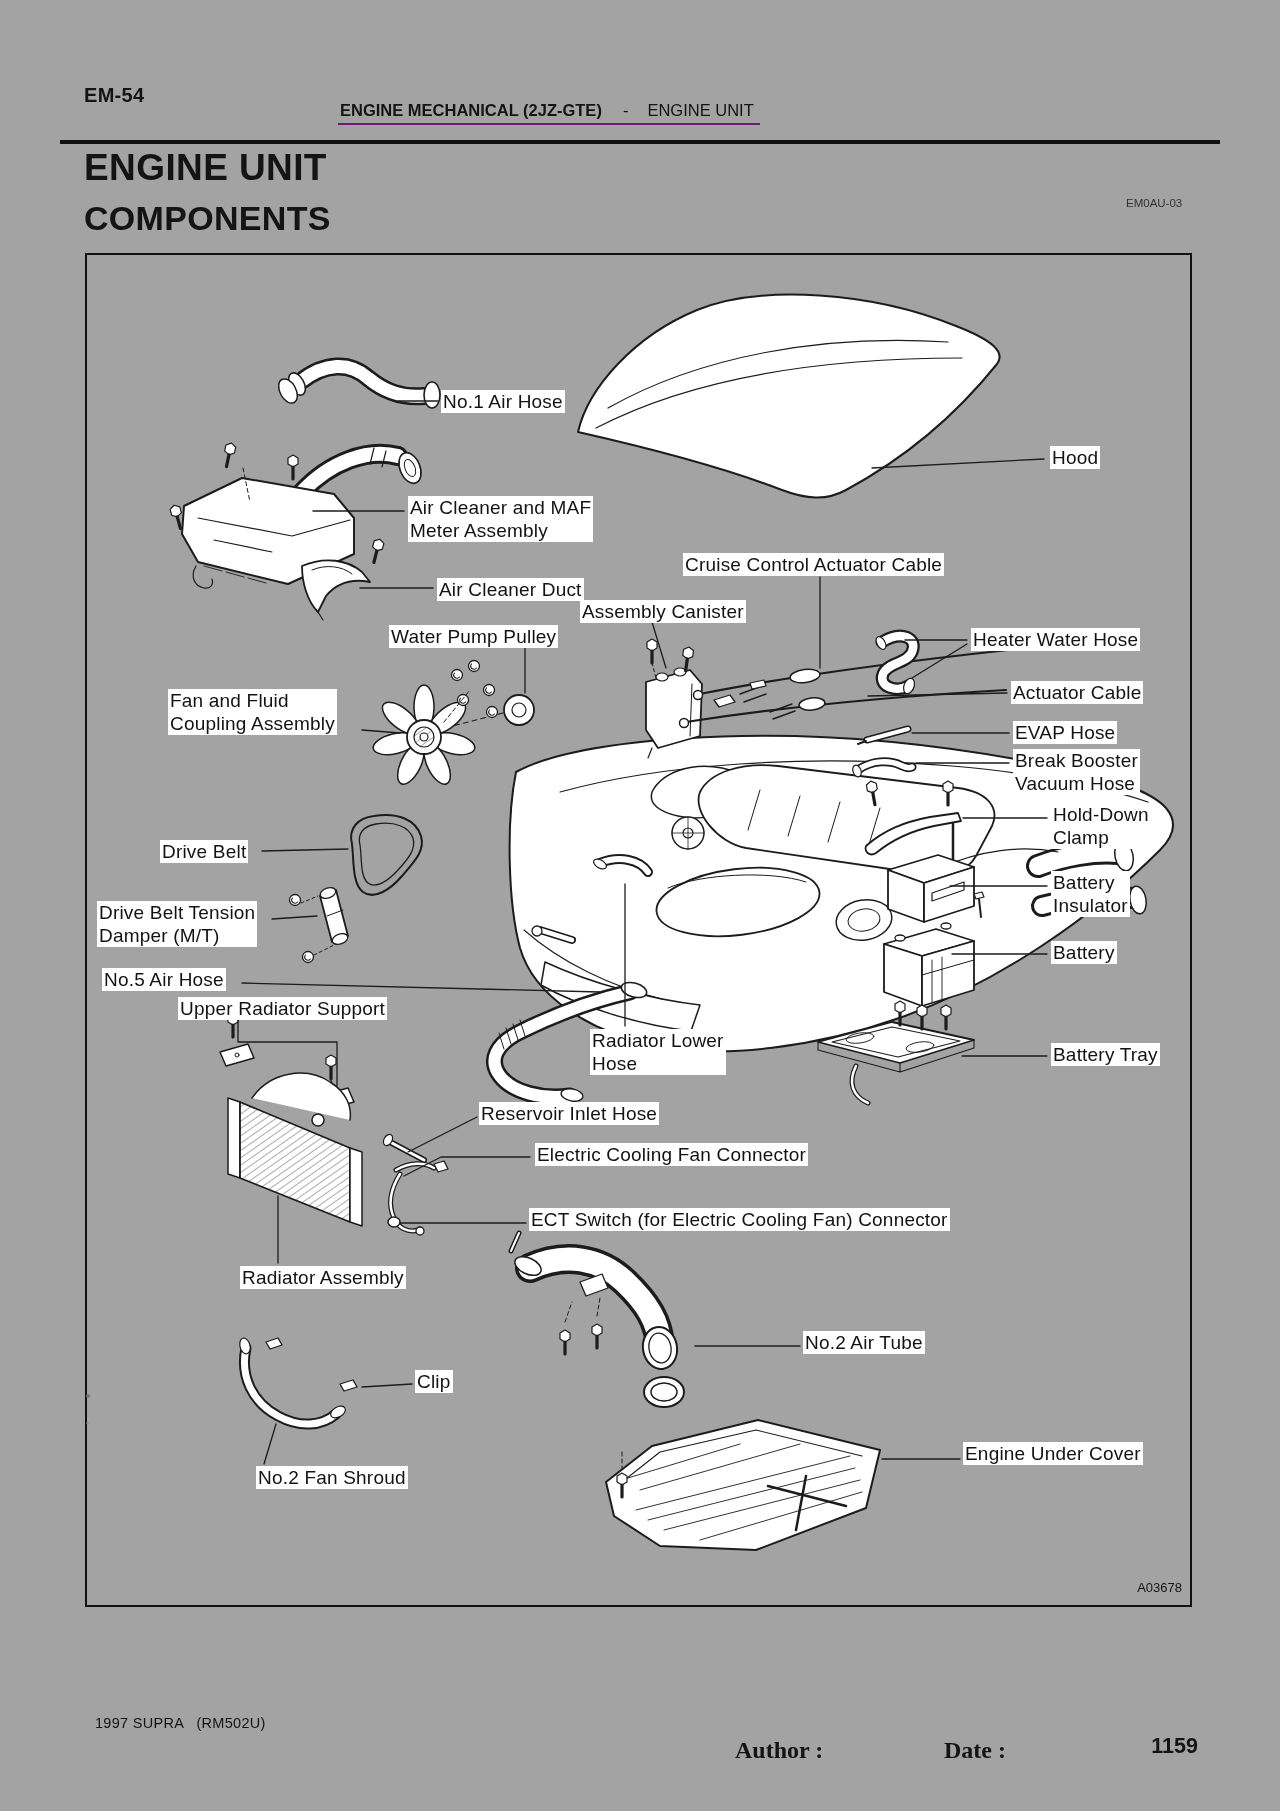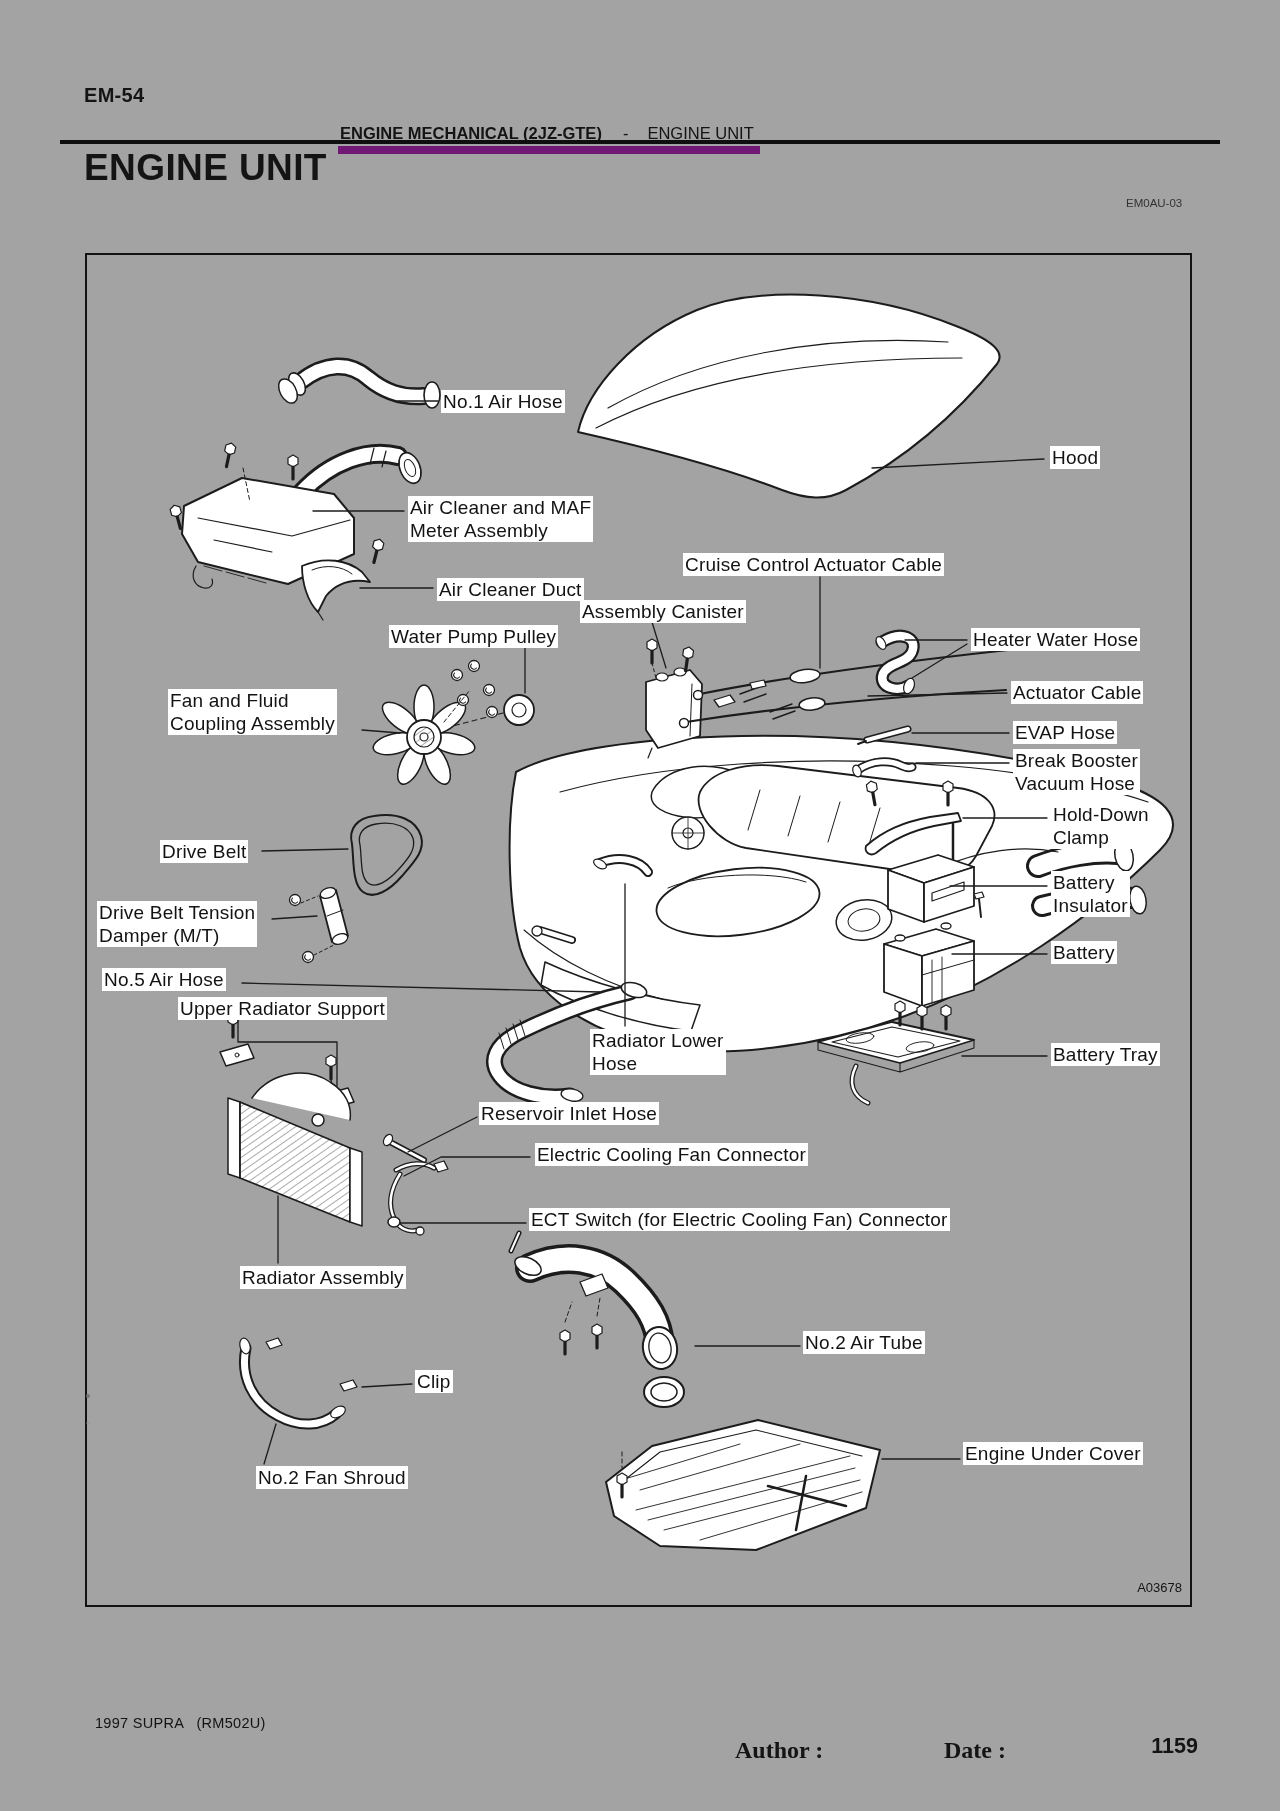--- a/index.html
+++ b/index.html
@@ -1,20 +1,20 @@
 <!DOCTYPE html>
 <html><head>
 <meta charset="utf-8">
 <style>
   html,body{margin:0;padding:0;background:#fff;}
   .page{position:relative;width:1280px;height:1811px;background:#a3a3a3;
         font-family:"Liberation Sans",sans-serif;color:#141414;overflow:hidden;}
   .abs{position:absolute;}
   .page-code{left:84px;top:84px;font-size:20px;font-weight:bold;letter-spacing:.3px;}
-  .breadcrumb{left:338px;top:124px;font-size:16.5px;border-bottom:8px solid #701a75;
+  .breadcrumb{left:338px;top:101px;font-size:16.5px;border-bottom:2px solid #701a75;
               padding:0 6px 3px 2px;white-space:nowrap;}
   .bc-bold{font-weight:bold;}
   .bc-sep{margin:0 19px 0 21px;}
   .rule{left:60px;top:140px;width:1160px;height:4px;background:#0f0f0f;}
   .title{left:84px;top:147px;font-size:37px;font-weight:bold;margin:0;letter-spacing:.4px;}
   .subtitle{left:84px;top:199px;font-size:34px;font-weight:bold;margin:0;letter-spacing:.3px;}
   .doc-code{left:1126px;top:197px;font-size:11.5px;color:#333;}
   .figure-box{left:85px;top:253px;width:1103px;height:1350px;border:2.5px solid #121212;}
   .figure-code{left:1094px;top:1580px;width:88px;text-align:right;font-size:13px;}
   .lbl{position:absolute;font-size:19px;line-height:23px;white-space:pre-line;
@@ -34,20 +34,21 @@
 
   <div class="abs page-code">EM-54</div>
 
   <div class="abs breadcrumb">
     <span class="bc-bold">ENGINE MECHANICAL (2JZ-GTE)</span><span class="bc-sep">-</span><span>ENGINE UNIT</span>
   </div>
 
   <div class="abs rule"></div>
 
   <h1 class="abs title">ENGINE UNIT</h1>
+  <h2 class="abs subtitle">COMPONENTS</h2>
   <div class="abs doc-code">EM0AU-03</div>
 
   <div class="abs figure-box"></div>
 
   <svg class="art" width="1280" height="1811" viewBox="0 0 1280 1811">
     <defs>
       <pattern id="hatch" width="6" height="6" patternUnits="userSpaceOnUse" patternTransform="rotate(55)">
         <rect width="6" height="6" fill="#fff"></rect>
         <line x1="0" y1="0" x2="0" y2="6" stroke="#2a2a2a" stroke-width="0.8"></line>
       </pattern>

